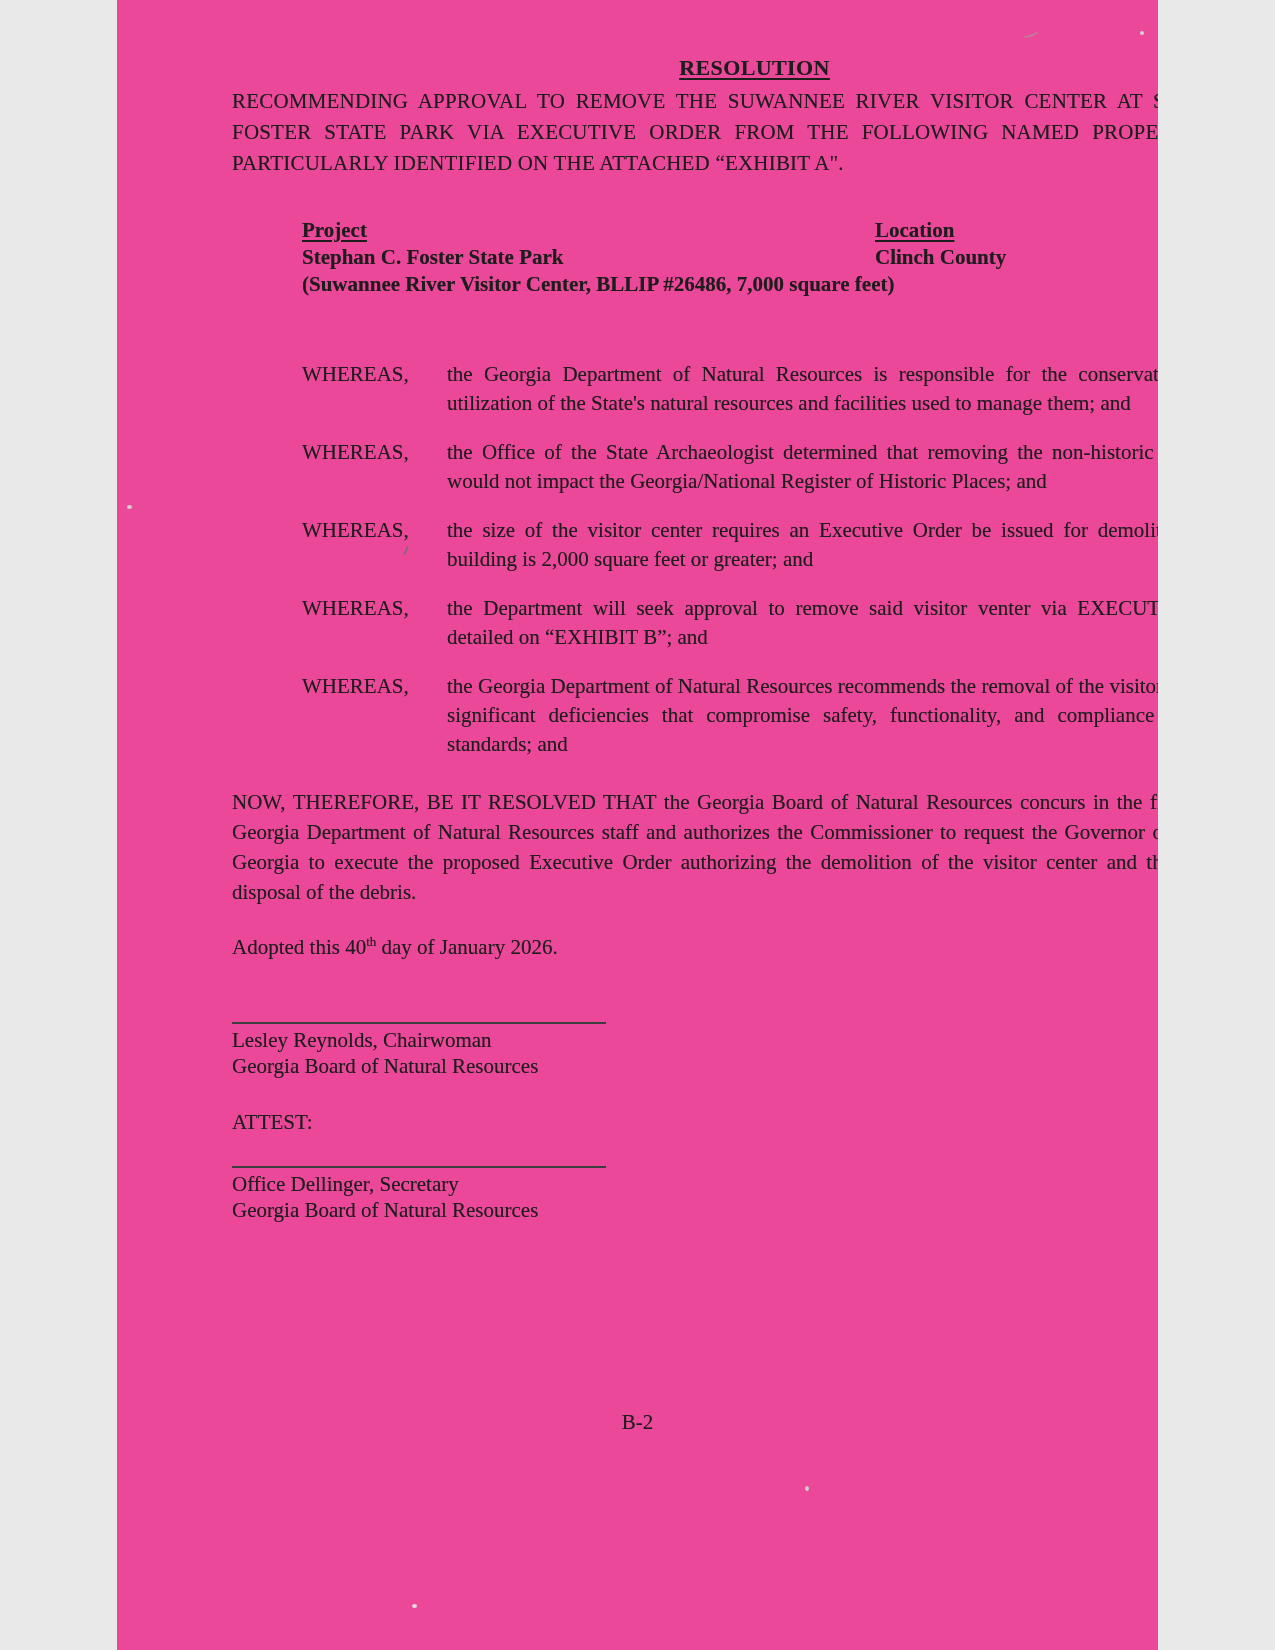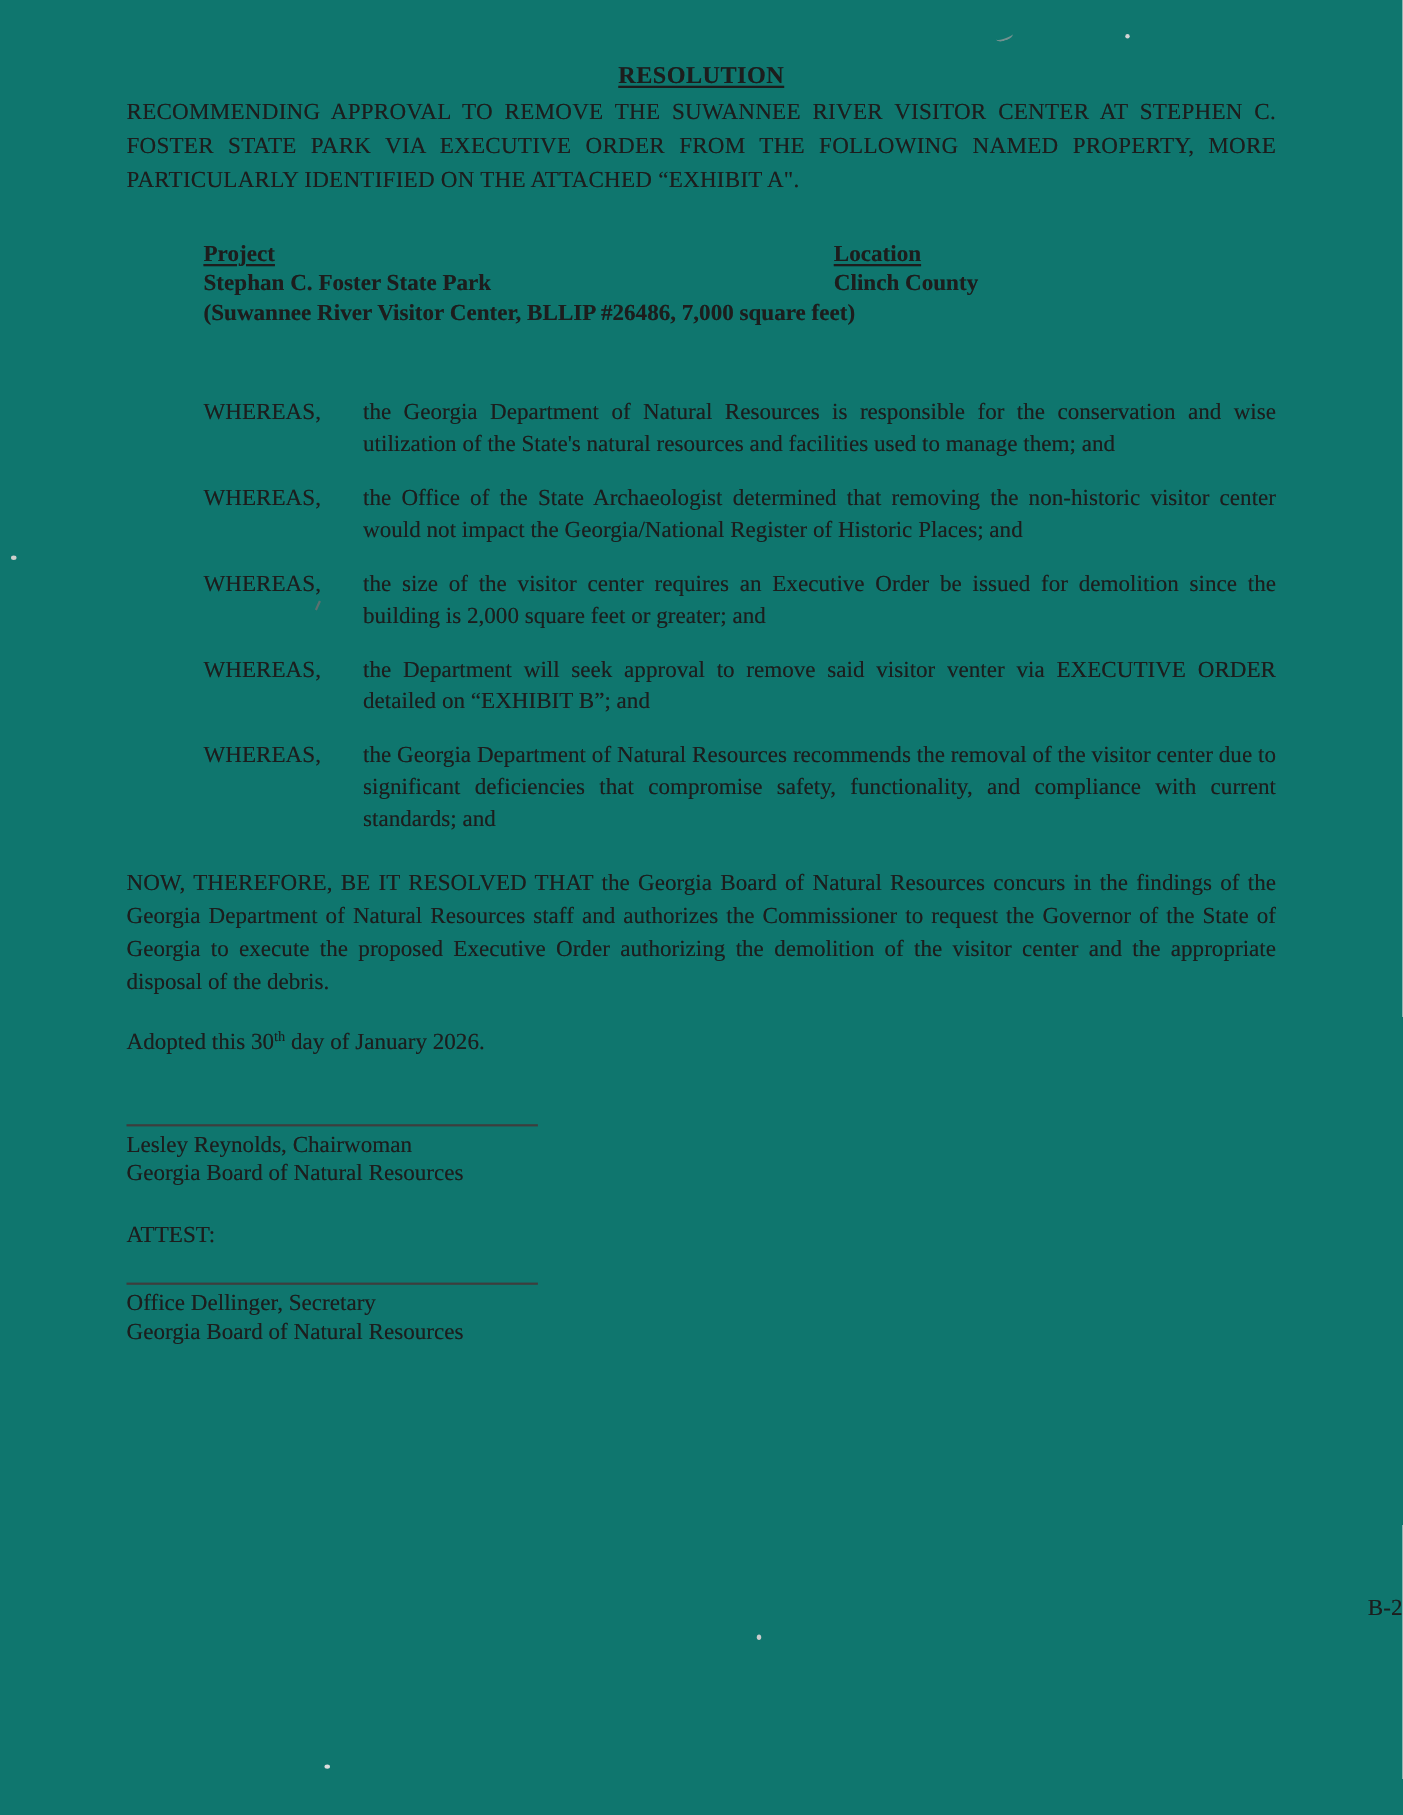--- a/index.html
+++ b/index.html
@@ -2,24 +2,24 @@
 <html><head>
 <meta charset="utf-8">
 <style>
   html, body {
     margin: 0;
     padding: 0;
     background: #e9e9e9;
   }
   .page {
     position: relative;
-    width: 1275px;
+    width: 1041px;
     height: 1650px;
     margin: 0 auto;
-    background: #0f766e;
+    background: #ec4899;
     font-family: "Liberation Serif", "DejaVu Serif", serif;
     color: #1d1d1d;
     overflow: hidden;
     text-shadow: 0 0 0.5px rgba(20,20,20,0.45);
   }
   .content {
     position: absolute;
     left: 115px;
     top: 0;
     width: 1045px;
@@ -113,22 +113,22 @@
   .sig-org  { line-height: 26px; }
   .attest-line {
     margin-top: 29px;
     font-size: 21px;
     line-height: 29px;
   }
   .page-number {
     position: absolute;
     left: 0;
     right: 0;
-    top: 1449px;
-    text-align: right;
+    top: 1410px;
+    text-align: center;
     font-size: 21px;
   }
   
   .artifact { position: absolute; pointer-events: none; }
   .artifact-squiggle {
     top: 30px; left: 905px;
     width: 16px; height: 5px;
     border-bottom: 2px solid #9d9d9d;
     transform: rotate(-18deg);
     border-radius: 50%;
@@ -199,21 +199,21 @@
       </div>
       <div class="whereas-row">
         <div class="whereas-label">WHEREAS,</div>
         <div class="whereas-text">the Georgia Department of Natural Resources recommends the removal of the visitor center due to significant deficiencies that compromise safety, functionality, and compliance with current standards; and</div>
       </div>
     </div>
 
     <div class="resolution-para">NOW, THEREFORE, BE IT RESOLVED THAT the Georgia Board of Natural Resources concurs in the findings of the Georgia Department of Natural Resources staff and authorizes the Commissioner to request the Governor of the State of Georgia to execute the proposed Executive Order authorizing the demolition of the visitor center and the appropriate disposal of the debris.</div>
 
     <div class="adopted-line">
-      <span>Adopted this 30</span><sup>th</sup><span> day of January 2026.</span>
+      <span>Adopted this 40</span><sup>th</sup><span> day of January 2026.</span>
     </div>
 
 
     <div class="sig-block">
       <div class="sig-rule sig-rule-1"></div>
       <div class="sig-name">Lesley Reynolds, Chairwoman</div>
       <div class="sig-org">Georgia Board of Natural Resources</div>
     </div>
 
     <div class="attest-line">ATTEST:</div>

